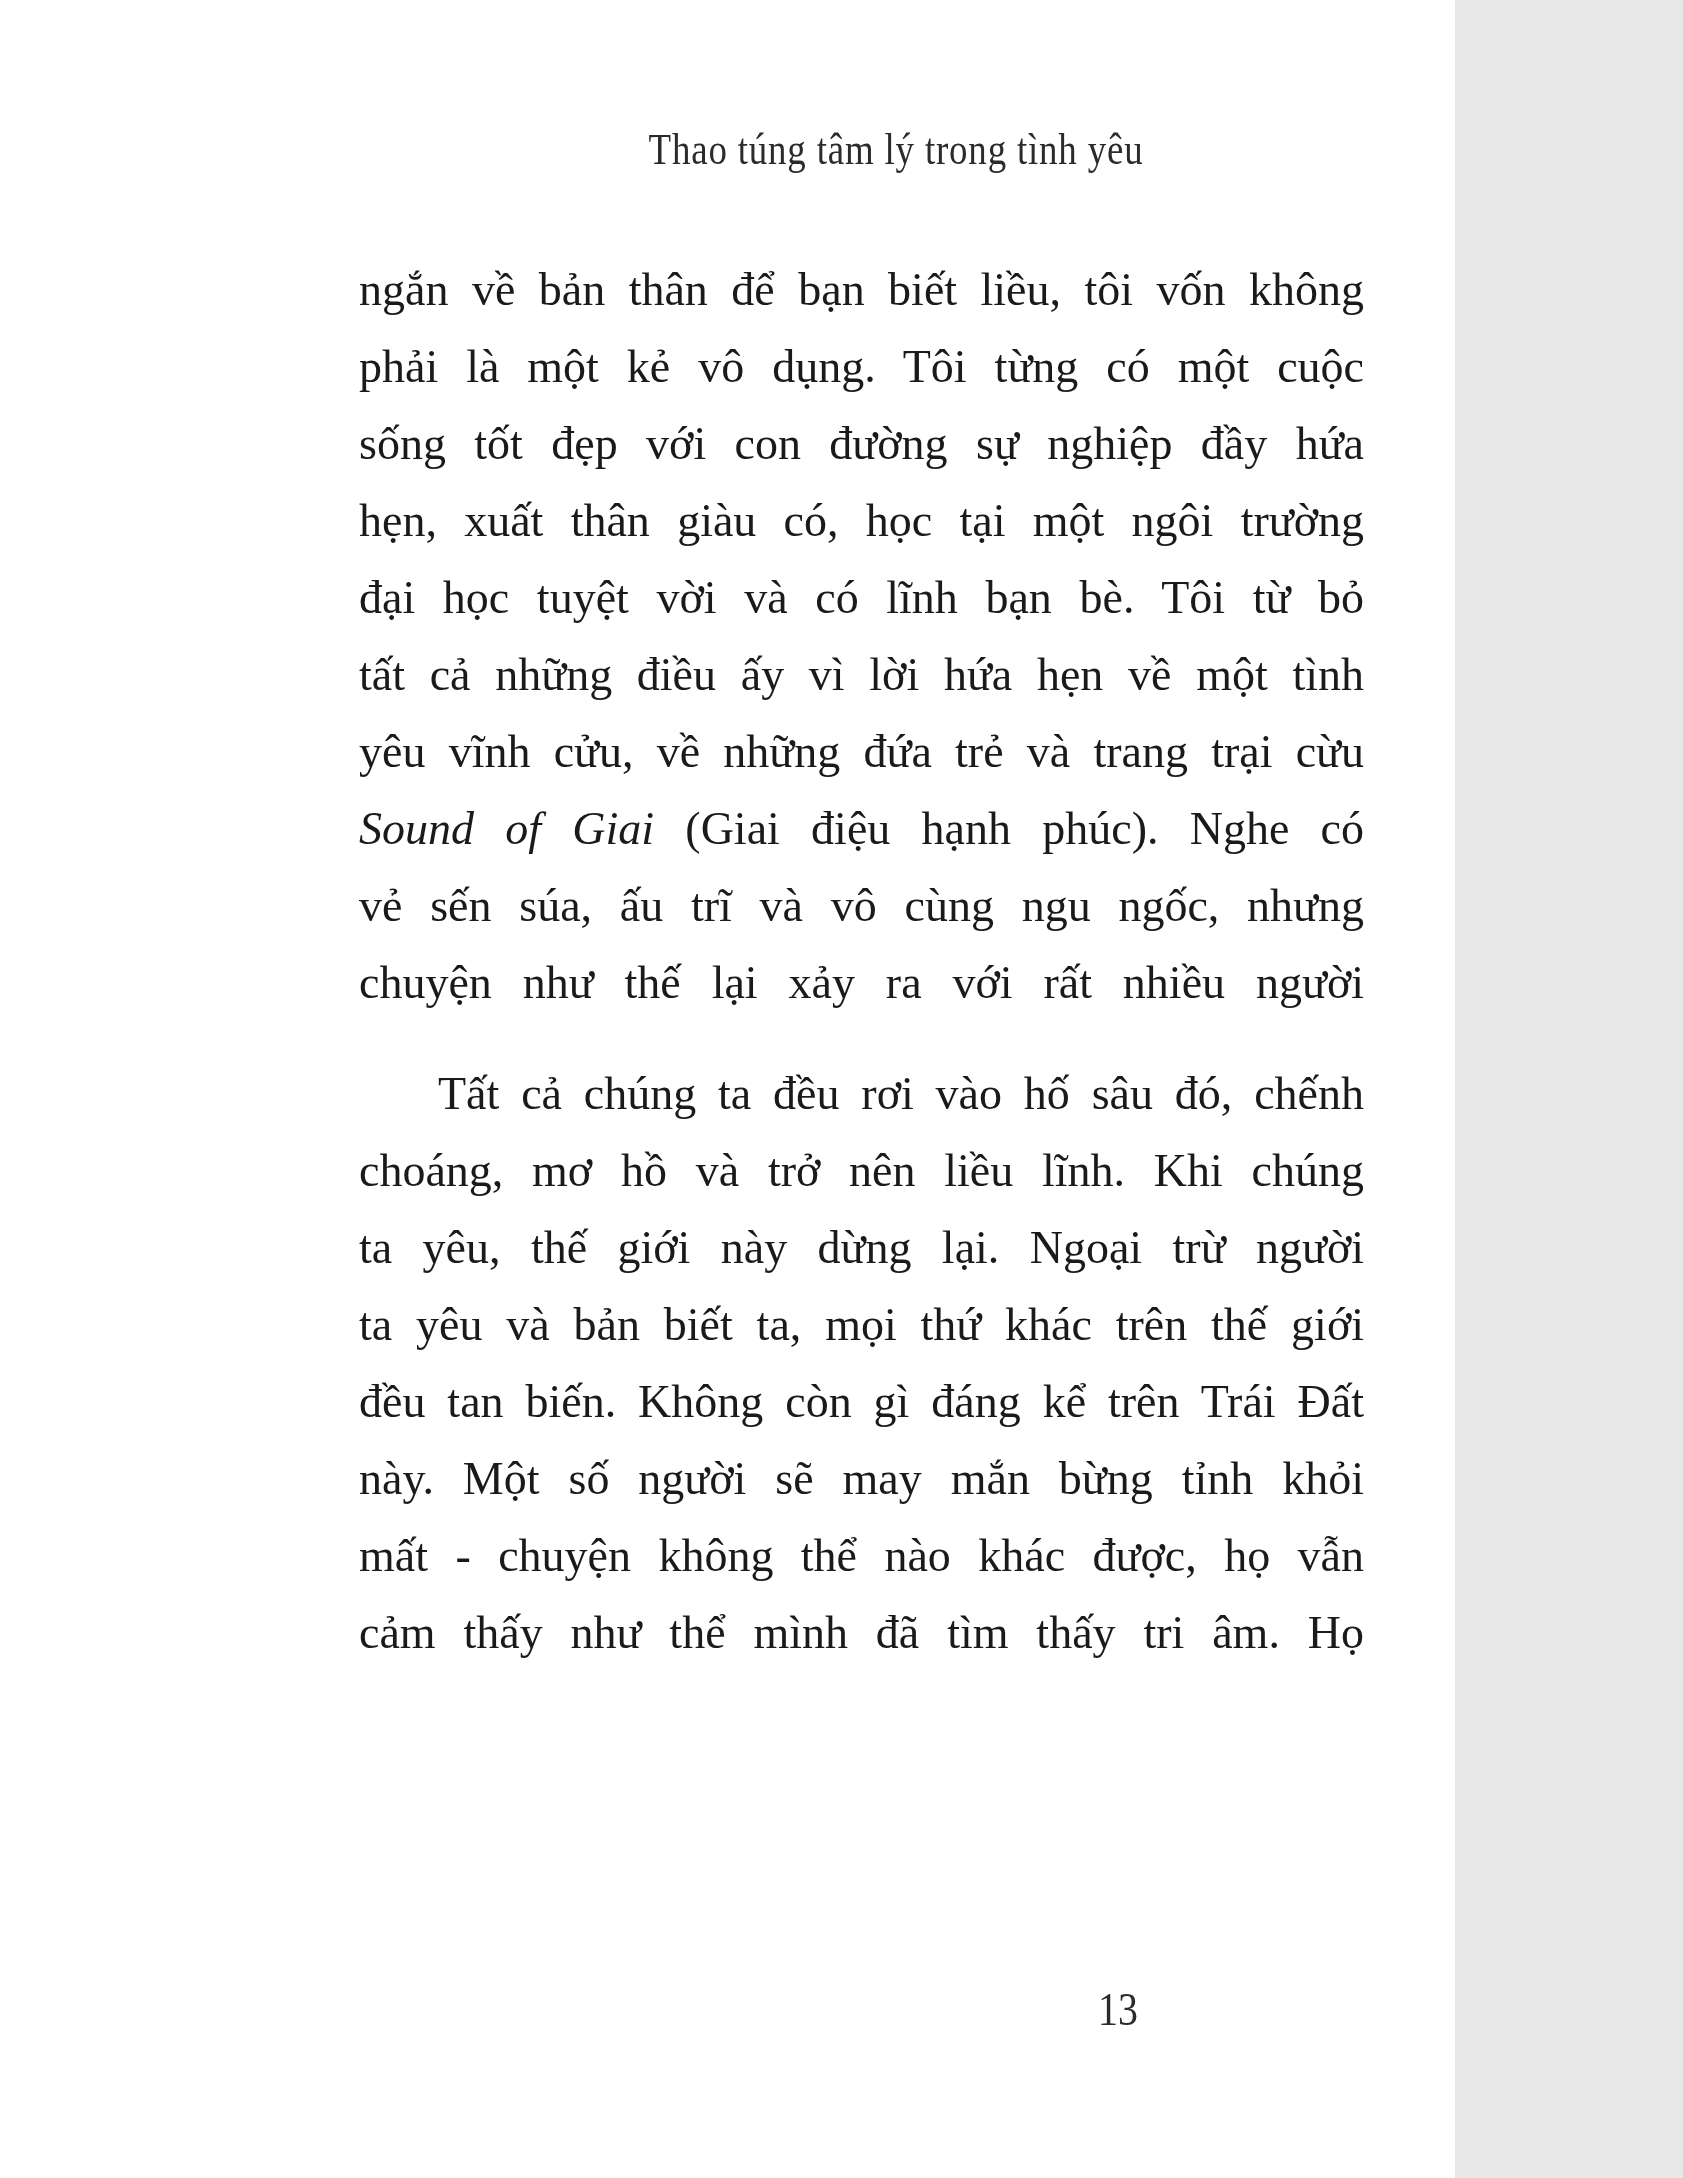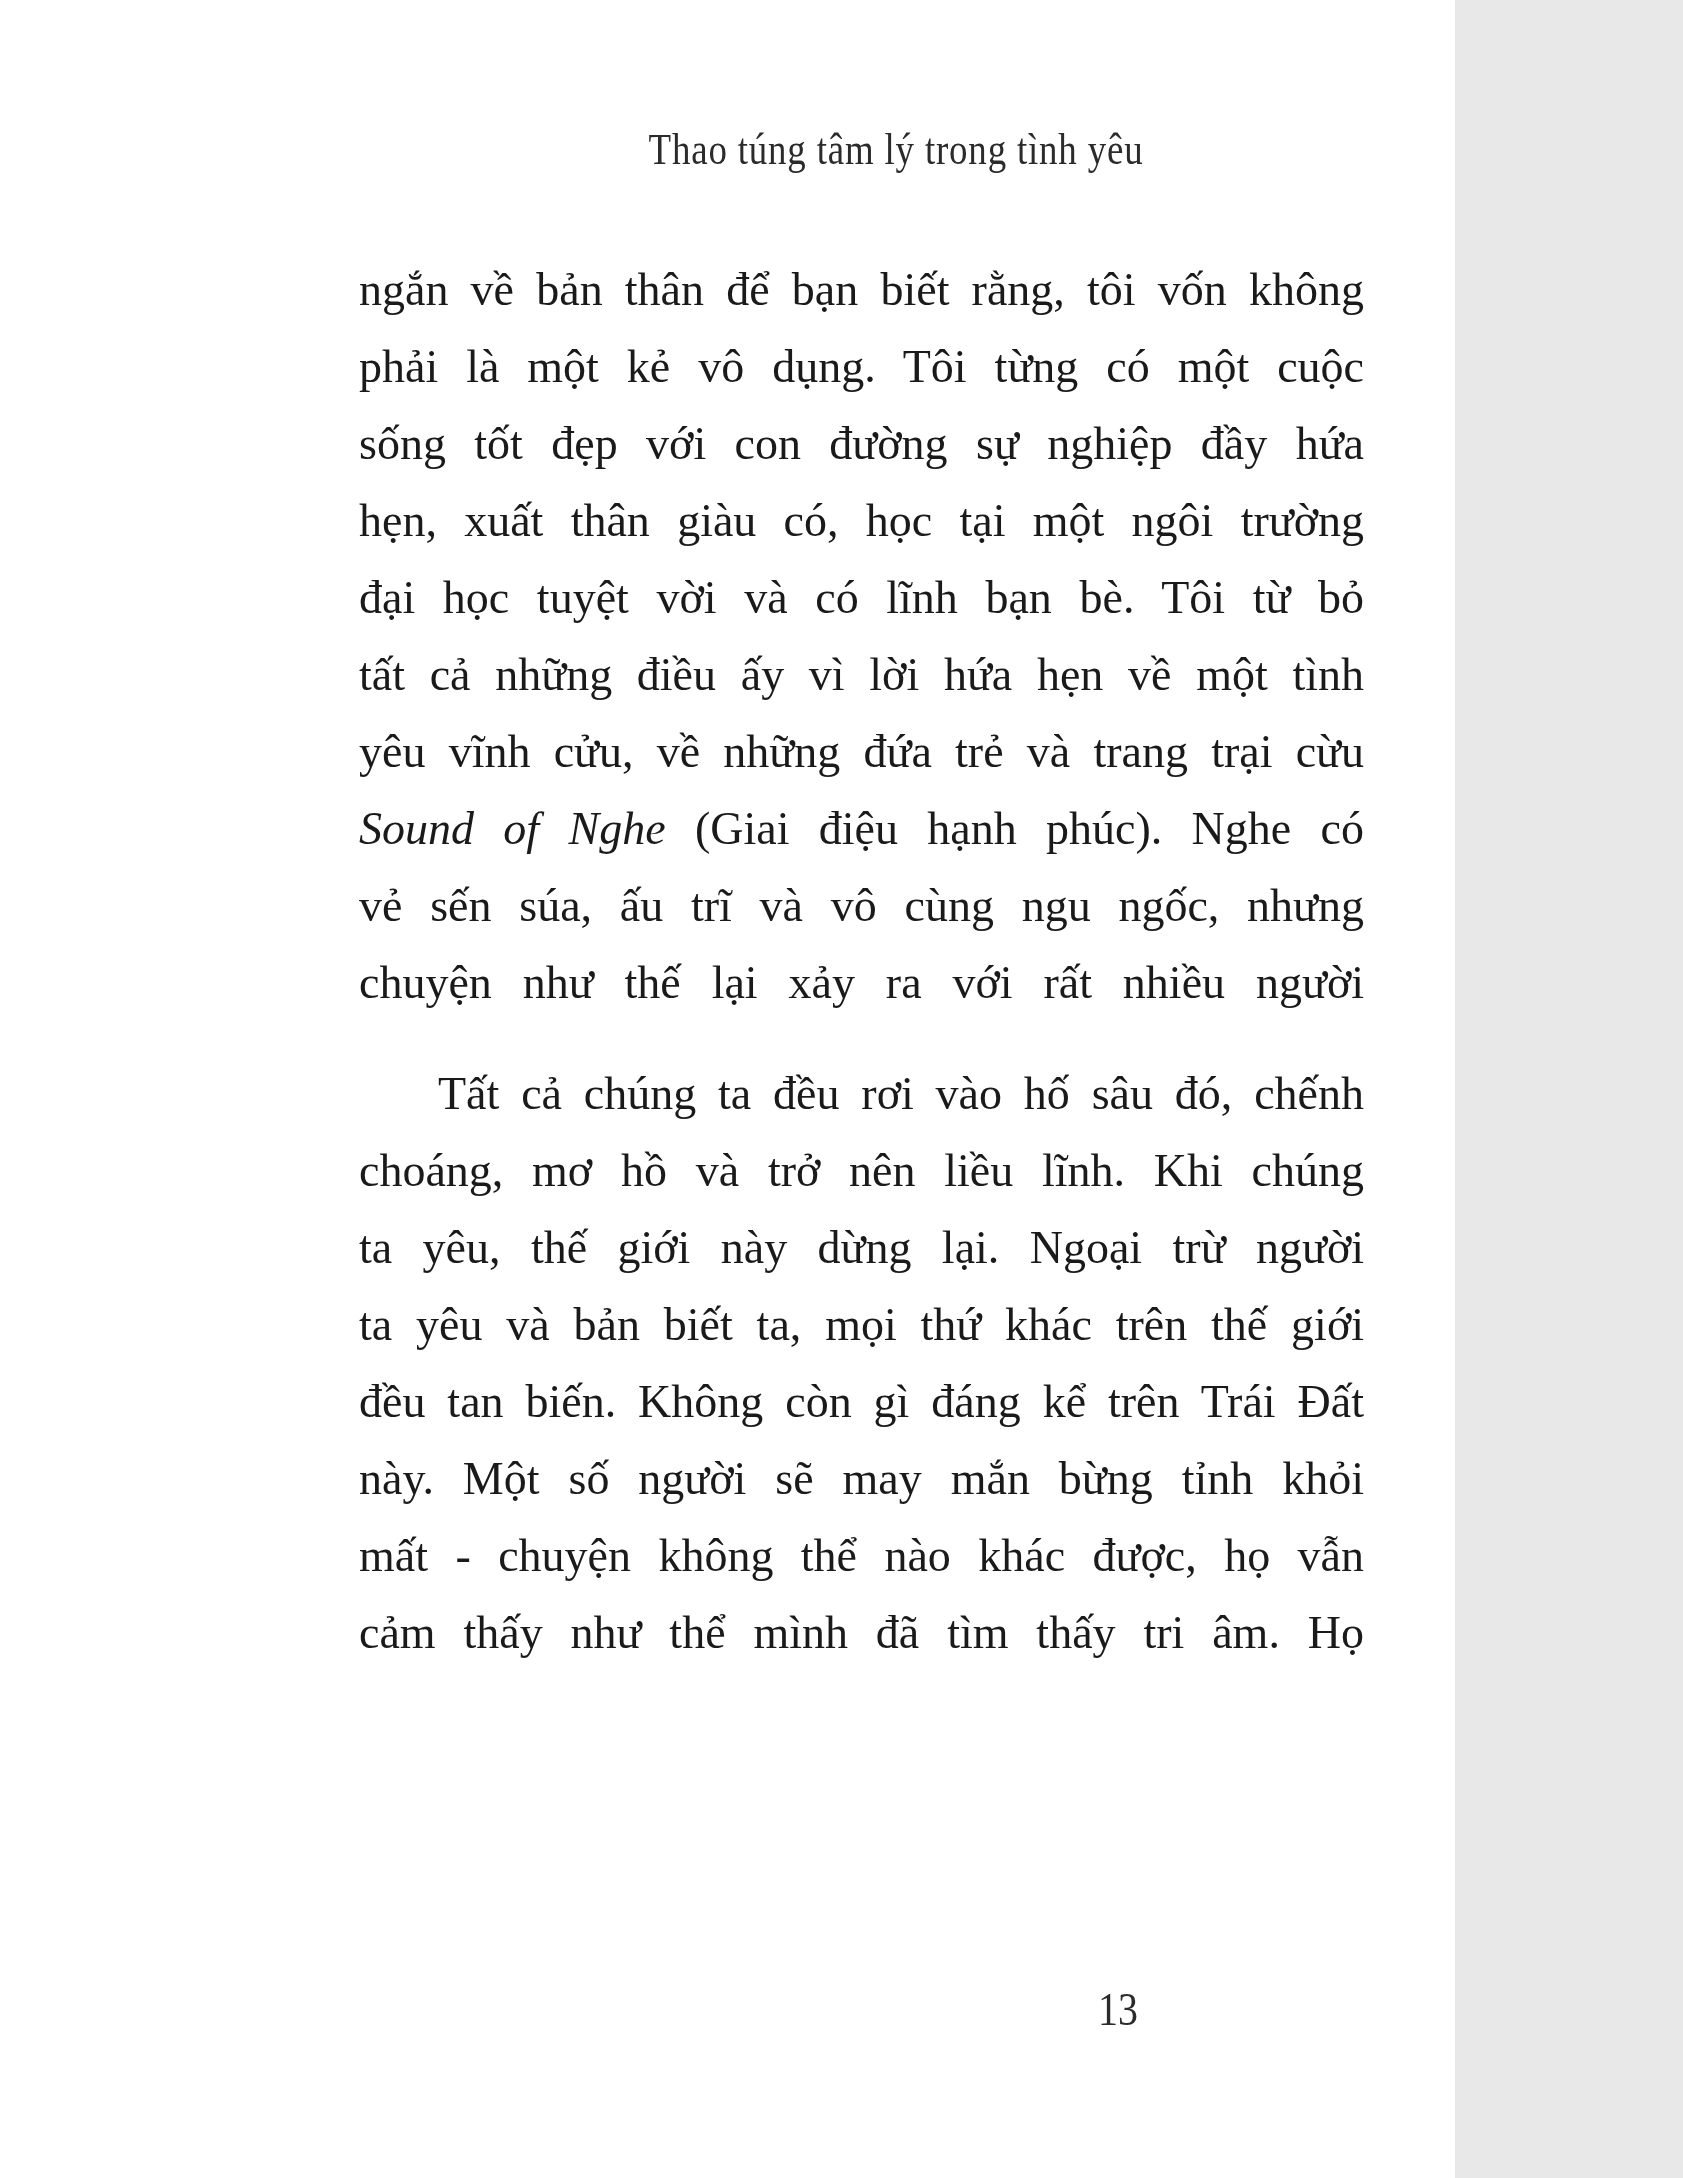--- a/index.html
+++ b/index.html
@@ -65,28 +65,28 @@
   }
 </style>
 </head>
 <body>
 
 <div class="page">
   <div class="running-header">Thao túng tâm lý trong tình yêu</div>
 
   <div class="body-text" id="body-text">
       <div class="paragraph">
-        <div class="line"><span>ngắn về bản thân để bạn biết rằng, tôi vốn không</span></div>
+        <div class="line"><span>ngắn về bản thân để bạn biết liều, tôi vốn không</span></div>
         <div class="line"><span>phải là một kẻ vô dụng. Tôi từng có một cuộc</span></div>
         <div class="line"><span>sống tốt đẹp với con đường sự nghiệp đầy hứa</span></div>
         <div class="line"><span>hẹn, xuất thân giàu có, học tại một ngôi trường</span></div>
         <div class="line"><span>đại học tuyệt vời và có lĩnh bạn bè. Tôi từ bỏ</span></div>
         <div class="line"><span>tất cả những điều ấy vì lời hứa hẹn về một tình</span></div>
         <div class="line"><span>yêu vĩnh cửu, về những đứa trẻ và trang trại cừu</span></div>
-        <div class="line"><span class="italic">Sound of Nghe</span><span> (Giai điệu hạnh phúc). Nghe có</span></div>
+        <div class="line"><span class="italic">Sound of Giai</span><span> (Giai điệu hạnh phúc). Nghe có</span></div>
         <div class="line"><span>vẻ sến súa, ấu trĩ và vô cùng ngu ngốc, nhưng</span></div>
         <div class="line"><span>chuyện như thế lại xảy ra với rất nhiều người</span></div>
       </div>
       <div class="paragraph">
         <div class="line first-indent"><span>Tất cả chúng ta đều rơi vào hố sâu đó, chếnh</span></div>
         <div class="line"><span>choáng, mơ hồ và trở nên liều lĩnh. Khi chúng</span></div>
         <div class="line"><span>ta yêu, thế giới này dừng lại. Ngoại trừ người</span></div>
         <div class="line"><span>ta yêu và bản biết ta, mọi thứ khác trên thế giới</span></div>
         <div class="line"><span>đều tan biến. Không còn gì đáng kể trên Trái Đất</span></div>
         <div class="line"><span>này. Một số người sẽ may mắn bừng tỉnh khỏi</span></div>

